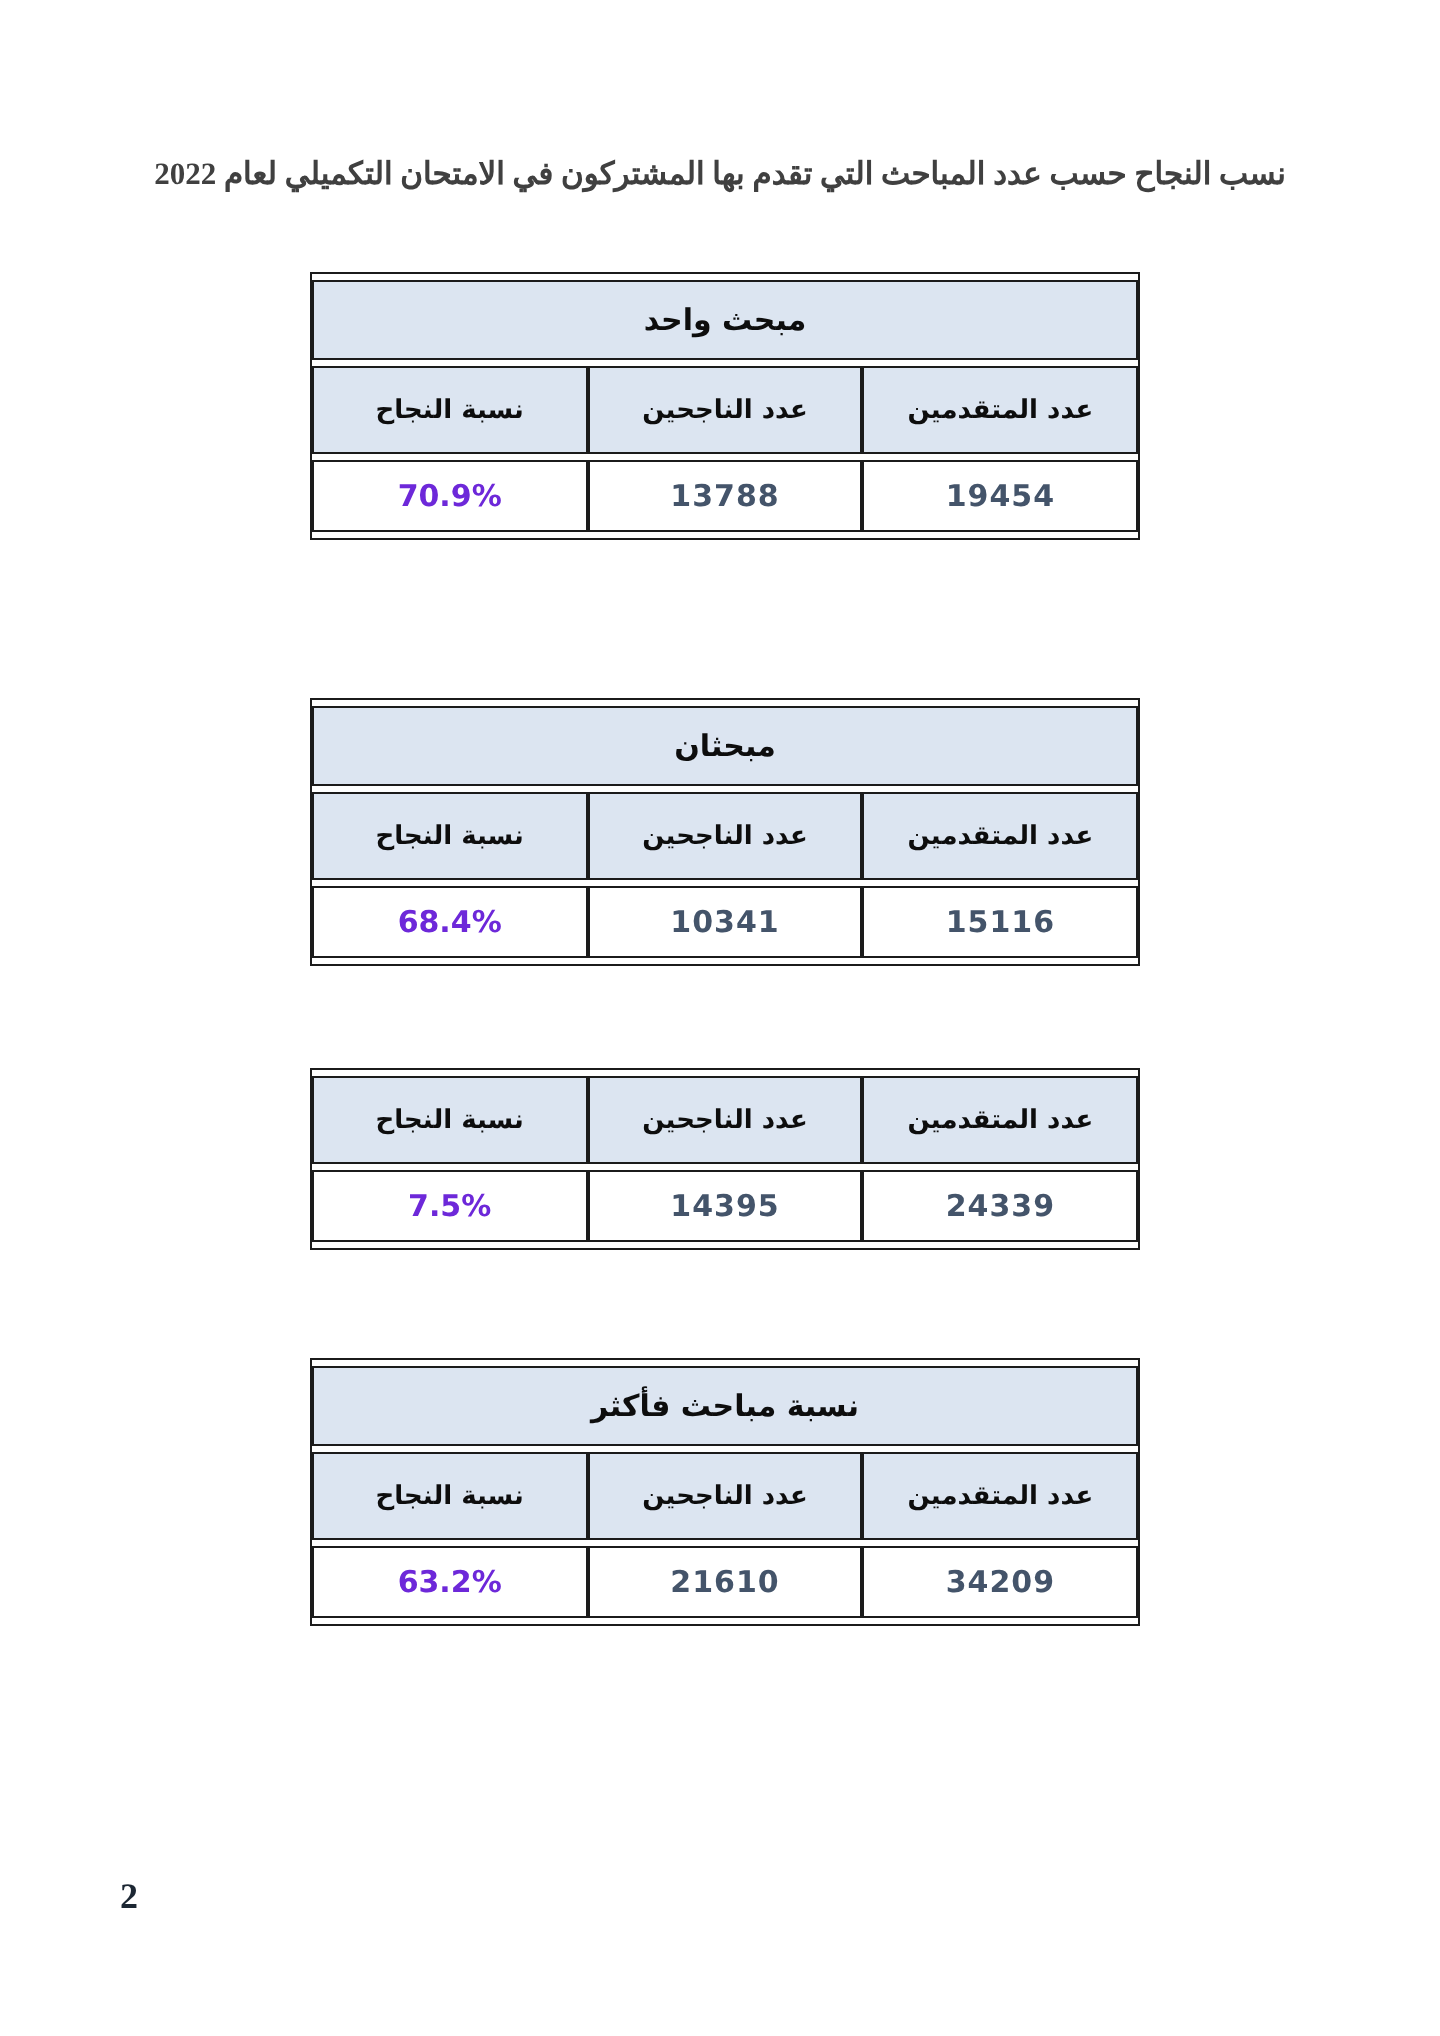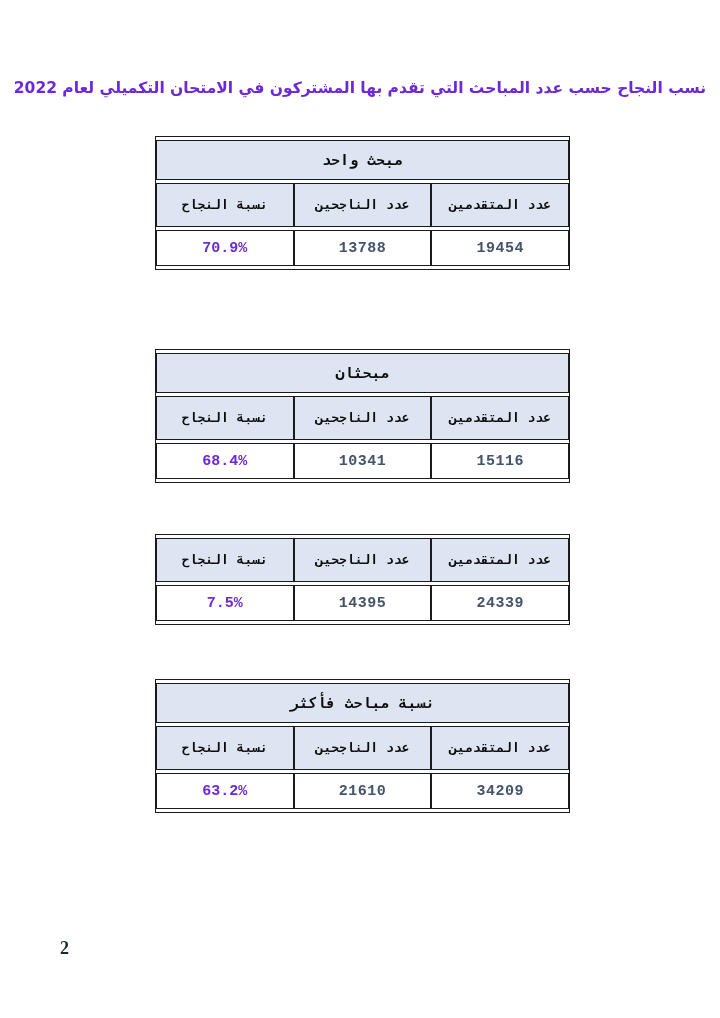--- a/index.html
+++ b/index.html
@@ -13,24 +13,25 @@
     height: 1018px;
     background: #ffffff;
     font-family: "DejaVu Sans", sans-serif;
     overflow: hidden;
   }
   .doc-title {
     padding-top: 76px;
     text-align: center;
     font-size: 15.5px;
     font-weight: bold;
-    color: #6d28d9;
+    color: #404040;
     line-height: 24px;
     white-space: nowrap;
     direction: rtl;
+    font-family: Liberation Serif, serif;
   }
   .tables {
     width: 415px;
     margin-left: 155px;
   }
   table.results-table {
     width: 100%;
     border-collapse: separate;
     border-spacing: 0 3px;
     border: 1px solid #1b1b1b;
@@ -40,21 +41,20 @@
   table.results-table:nth-of-type(1) { margin-top: 36px; }
   table.results-table:nth-of-type(2) { margin-top: 79px; }
   table.results-table:nth-of-type(3) { margin-top: 51px; }
   table.results-table:nth-of-type(4) { margin-top: 54px; }
   .results-table td {
     border: 1px solid #1b1b1b;
     text-align: center;
     vertical-align: middle;
     font-weight: bold;
     padding: 0 6px;
-    font-family: Liberation Mono, monospace;
   }
   .t-title {
     background: #dce5f1;
     height: 38px;
     font-size: 15px;
     color: #0d0d0d;
   }
   .t-head {
     background: #dce5f1;
     height: 42px;

